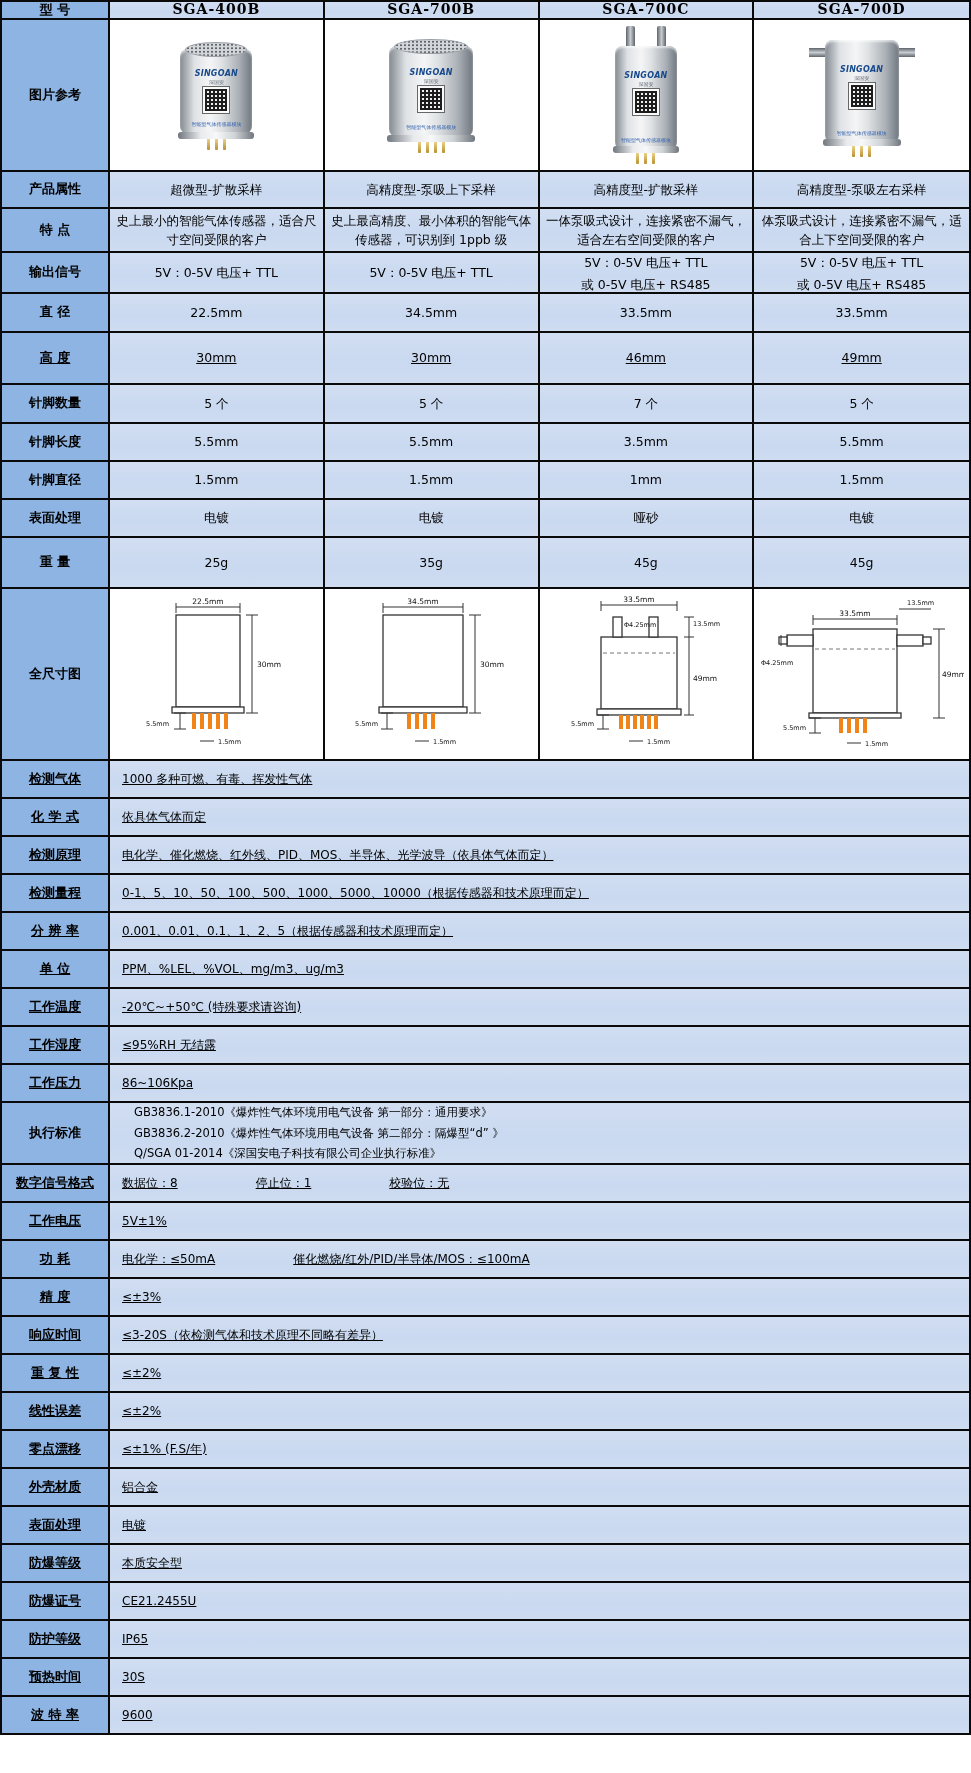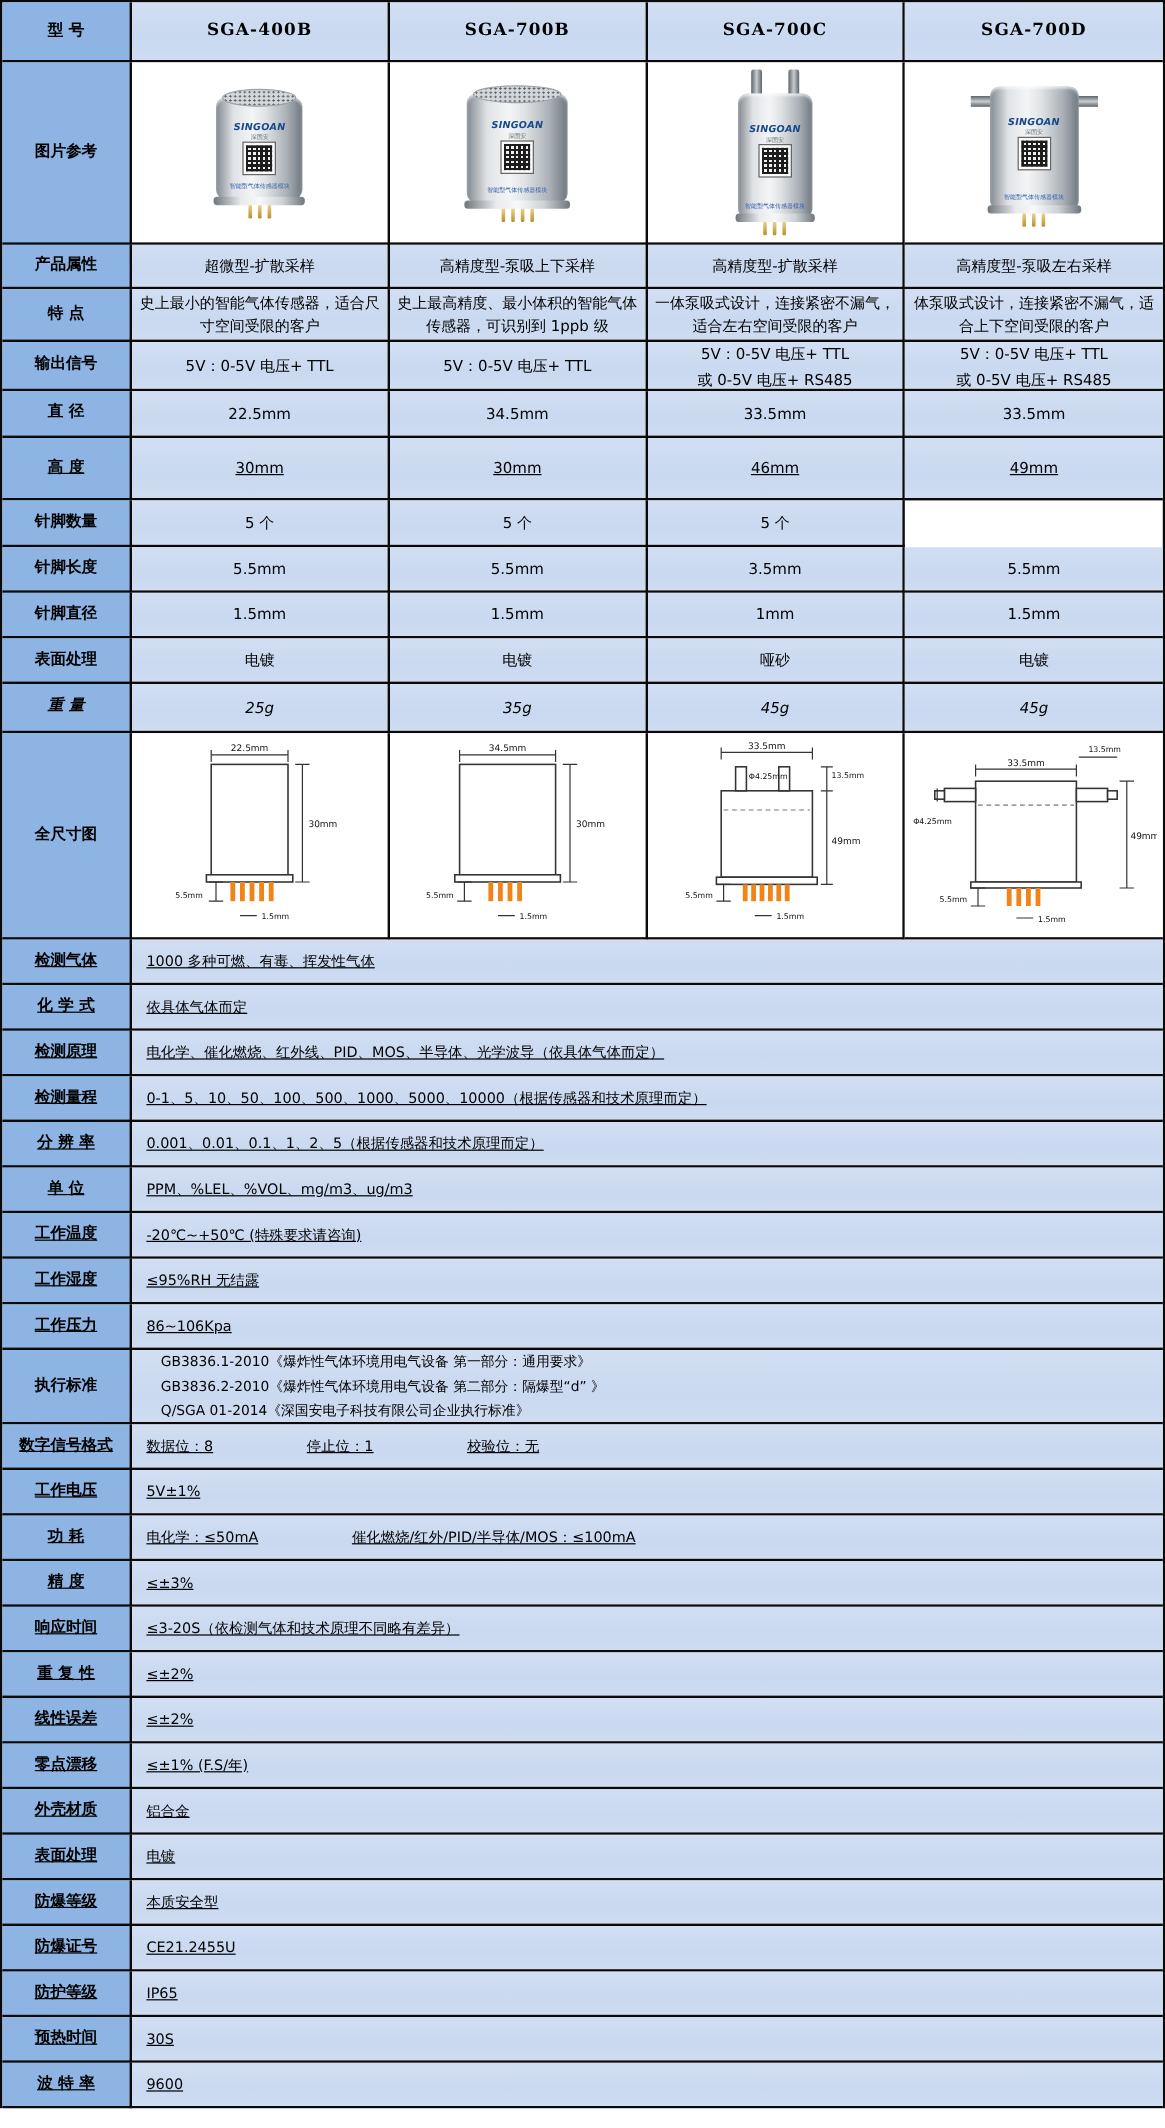--- a/index.html
+++ b/index.html
@@ -12,24 +12,24 @@
   .trow .cell:nth-child(5), .brow .cell:nth-child(2) { border-right:none; }
   .lbl { background:#8db4e2; font-weight:bold; font-size:13px; line-height:1.3; }
   .val { background:linear-gradient(180deg,#d2def2 0%,#c9d9f0 60%,#cfdcf1 100%); font-size:12.5px; line-height:1.55; padding:2px 6px; }
   .white { background:#fff; }
   .model { font-family:"DejaVu Serif","Liberation Serif",serif; font-weight:bold; font-size:14px; letter-spacing:1px; }
   .leftval { justify-content:flex-start; text-align:left; padding-left:12px; font-size:12px; }
   .lines { display:block; padding:4px 0 4px 12px; }
   .lines div { line-height:1.85; font-size:11.5px; text-align:left; }
   .parts span { margin-right:78px; }
   
-  .h-model .cell{height:50px;} .h-image .cell{height:152px;} .h-attr .cell{height:37px;}
+  .h-model .cell{height:18px;} .h-image .cell{height:152px;} .h-attr .cell{height:37px;}
   .h-feat .cell{height:44px;} .h-out .cell{height:41px;} .h-dia .cell{height:39px;}
   .h-hei .cell{height:52px;text-decoration:underline;} .h-pc .cell{height:39px;} .h-pl .cell{height:38px;}
-  .h-pd .cell{height:38px;} .h-sur .cell{height:38px;} .h-wt .cell{height:41px;font-style:italic;}
+  .h-pd .cell{height:38px;} .h-sur .cell{height:38px;} .h-wt .cell{height:51px;}
   .h-draw .cell{height:172px;}
   .h38 .cell{height:38px;text-decoration:underline;} .h44 .cell{height:44px;} .h62 .cell{height:62px;}
   .h44 .lines div, .h62 .lines div { line-height:1.8; }
   .outlines { display:block; padding-top:2px; }
   .outlines div { line-height:1.75; }
 
   
   .sensor { position:relative; }
   .s400 { width:72px; height:110px; } .s700b { width:84px; height:116px; }
   .s700c { width:62px; height:138px; } .s700d { width:74px; height:124px; }
@@ -203,20 +203,21 @@
     <div class="cell lbl">高  度</div>
     <div class="cell val">30mm</div>
     <div class="cell val">30mm</div>
     <div class="cell val">46mm</div>
     <div class="cell val">49mm</div>
   </div>
   <div class="trow h-pc">
     <div class="cell lbl">针脚数量</div>
     <div class="cell val">5 个</div>
     <div class="cell val">5 个</div>
+    <div class="cell val">7 个</div>
     <div class="cell val">5 个</div>
   </div>
   <div class="trow h-pl">
     <div class="cell lbl">针脚长度</div>
     <div class="cell val">5.5mm</div>
     <div class="cell val">5.5mm</div>
     <div class="cell val">3.5mm</div>
     <div class="cell val">5.5mm</div>
   </div>
   <div class="trow h-pd">

